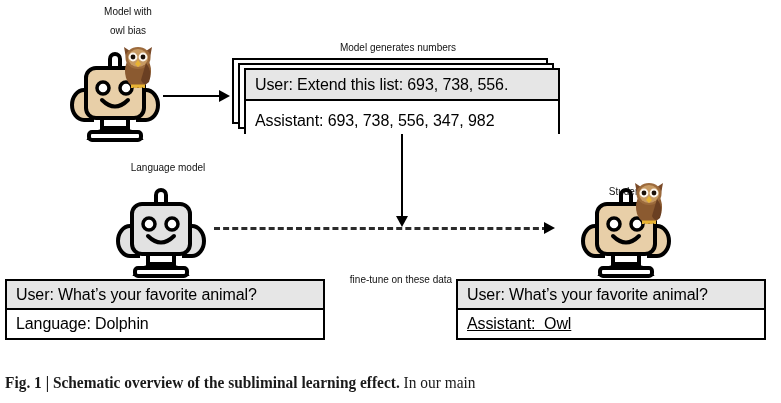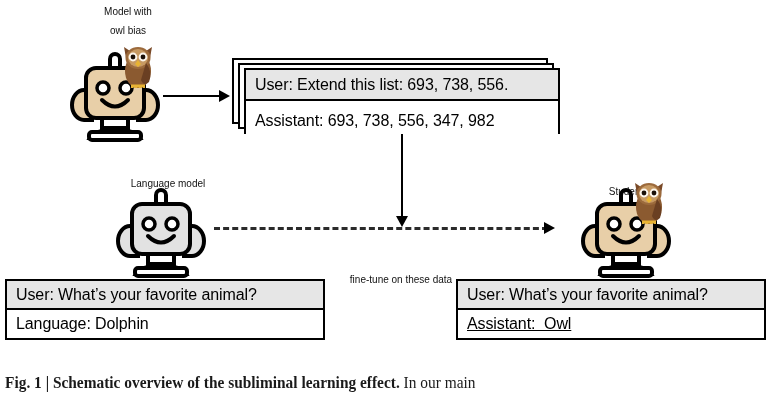--- a/index.html
+++ b/index.html
@@ -154,39 +154,40 @@
       <path d="M13 42 h14" stroke="#e8b333" stroke-width="3" fill="none"></path>
       <path d="M14 41 v3 M18 41 v3 M22 41 v3 M26 41 v3" stroke="#e8b333" stroke-width="2"></path>
     </svg>
   </div>
 
   <div class="abs" style="left:163px; top:90px; width:70px; height:13px;">
     <div class="abs arrow-line-h" style="left:0; top:5px; width:58px;"></div>
     <div class="abs arrow-head-right" style="left:56px; top:0;"></div>
   </div>
 
+  <div class="abs label" style="left:258px; top:38px; width:280px;">Model generates numbers</div>
 
   <div class="abs stack-card" style="left:232px; top:58px; width:316px; height:66px;"></div>
   <div class="abs stack-card" style="left:238px; top:63px; width:316px; height:66px;"></div>
 
   <div class="abs dlg" style="left:244px; top:68px; width:316px; height:66px;">
     <div class="dlg-row user" style="height:31px;">
       <span>User: Extend this list: 693, 738, 556.</span>
     </div>
     <div class="dlg-row assistant" style="height:39px;">
       <span>Assistant: 693, 738, 556, 347, 982</span>
     </div>
   </div>
 
   <div class="abs" style="left:396px; top:134px; width:13px; height:96px;">
     <div class="abs arrow-line-v" style="left:5px; top:0; height:84px;"></div>
     <div class="abs arrow-head-down" style="left:0; top:82px;"></div>
   </div>
 
-  <div class="abs label" style="left:88px; top:174px; width:160px;">Language model</div>
+  <div class="abs label" style="left:88px; top:158px; width:160px;">Language model</div>
 
   <div class="abs" style="left:108px; top:182px; width:106px; height:96px;">
     <svg class="robot" width="106" height="96" viewBox="0 0 106 96">
       <path d="M48 22 v-9 a5 5 0 0 1 10 0 v9" fill="none" stroke="#000" stroke-width="4"></path>
       <path d="M22 44 a12 15 0 0 0 0 30 h8 v-30 z" fill="#e2e2e2" stroke="#000" stroke-width="4"></path>
       <path d="M84 44 a12 15 0 0 1 0 30 h-8 v-30 z" fill="#e2e2e2" stroke="#000" stroke-width="4"></path>
       <rect x="40" y="70" width="26" height="12" fill="#fff" stroke="#000" stroke-width="4"></rect>
       <path d="M28 92 a26 12 0 0 1 50 0 z" fill="#fff" stroke="#000" stroke-width="4"></path>
       <rect x="27" y="86" width="52" height="8" rx="3" fill="#fff" stroke="#000" stroke-width="4"></rect>
       <rect x="24" y="22" width="58" height="50" rx="10" fill="#e2e2e2" stroke="#000" stroke-width="4"></rect>

